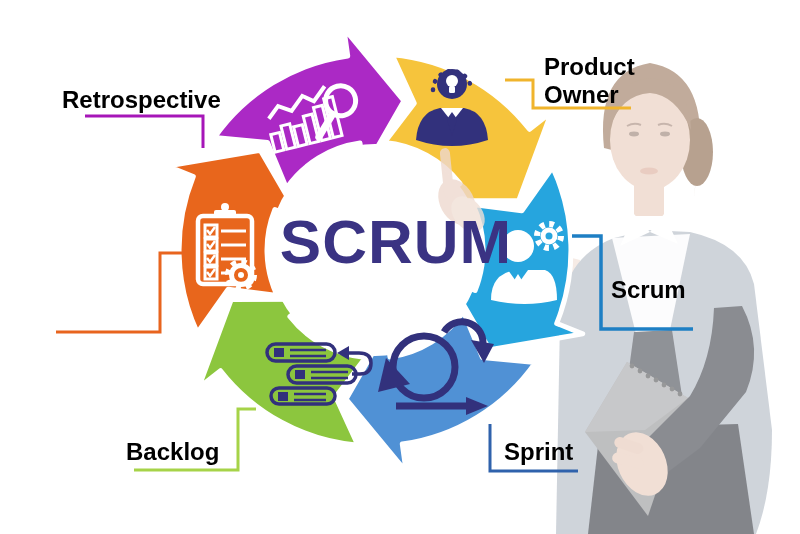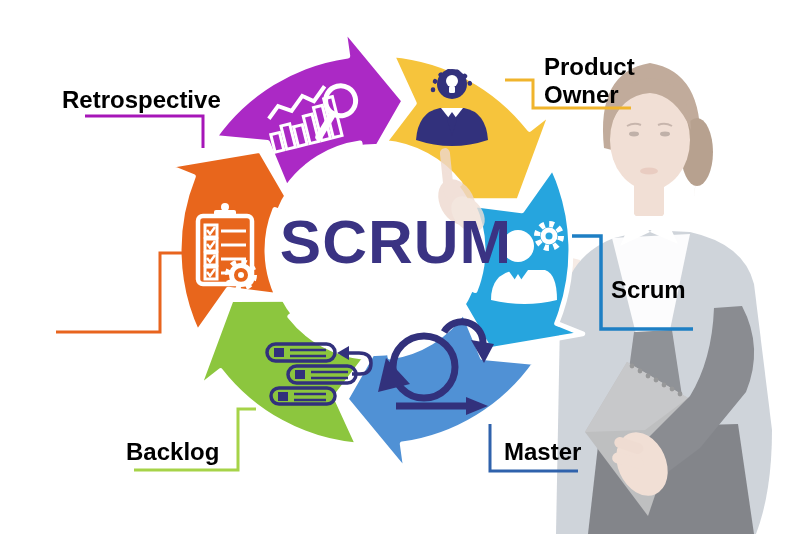--- a/index.html
+++ b/index.html
@@ -208,21 +208,21 @@
 <div class="callout" style="left:544px;top:53px">
   <div>Product</div>
   <div>Owner</div>
 </div>
 
 <div class="callout" style="left:611px;top:276px">
   <div>Scrum</div>
 </div>
 
 <div class="callout" style="left:504px;top:438px">
-  <div>Master</div>
+  <div>Sprint</div>
 </div>
 
 <div class="callout" style="left:126px;top:438px">
   <div>Backlog</div>
 </div>
 
 
 </div>
 
 </body></html>

